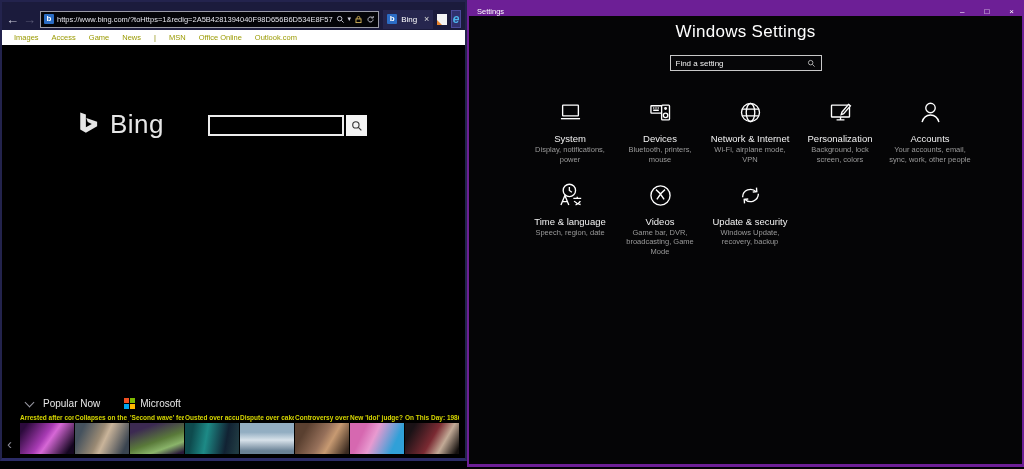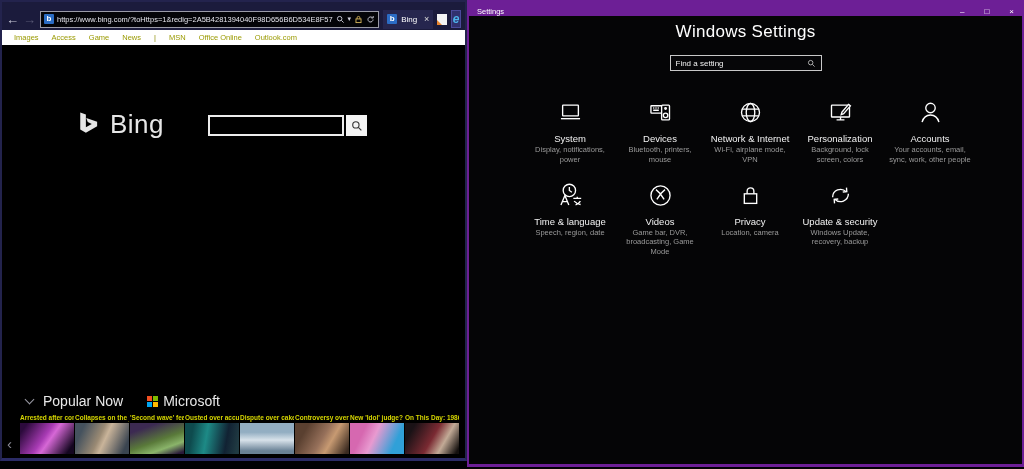--- a/index.html
+++ b/index.html
@@ -38,21 +38,21 @@
   .menubar .sep{color:#8a8a00;cursor:default;}
   .page{position:relative;height:413px;background:#000;}
   .bing-logo{position:absolute;left:72px;top:64px;display:flex;align-items:center;}
   .bing-logo svg{width:30px;height:30px;}
   .bing-word{font-size:26px;color:#e6e6e6;font-weight:400;margin-left:6px;letter-spacing:0.5px;}
   .bing-search{position:absolute;left:206px;top:70px;display:flex;align-items:center;}
   .bing-input{width:136px;height:21px;background:#000;border:2px solid #ececec;box-sizing:border-box;}
   .bing-btn{width:21px;height:21px;background:#f4f4f4;margin-left:2px;display:flex;
     align-items:center;justify-content:center;cursor:pointer;}
   .bing-btn svg{width:12px;height:12px;stroke:#333;fill:none;stroke-width:1.5;}
-  .popular-row{position:absolute;left:24px;bottom:49px;display:flex;align-items:center;color:#e8e8e8;font-size:14px;margin-top:27px;}
+  .popular-row{position:absolute;left:24px;bottom:49px;display:flex;align-items:center;color:#e8e8e8;font-size:10px;margin-top:27px;}
   .chev-down{width:6px;height:6px;border-right:1.5px solid #9a9aa4;border-bottom:1.5px solid #9a9aa4;
     transform:rotate(45deg);margin-right:10px;margin-top:-3px;cursor:pointer;}
   .mslogo{display:grid;grid-template-columns:5px 5px;grid-template-rows:5px 5px;gap:1px;
     margin-left:24px;margin-right:5px;}
   .mslogo i{display:block;}
   .ms-red{background:#f25022}.ms-green{background:#7fba00}.ms-blue{background:#00a4ef}.ms-yellow{background:#ffb900}
   .thumbs{position:absolute;left:18px;bottom:4px;display:flex;gap:1px;}
   .strip-chev{position:absolute;left:-13px;top:22px;color:#8a8a96;font-size:15px;cursor:pointer;}
   .thumb{width:54px;cursor:pointer;}
   .cap{font-size:6.5px;color:#d6d600;font-weight:bold;white-space:nowrap;overflow:hidden;height:10px;line-height:10px;}
@@ -290,28 +290,20 @@
       <div class="tile">
         <svg viewBox="0 0 24 24">
             <circle cx="12" cy="12" r="8.5"></circle>
             <path d="M8 6.8c2.3 1.7 5.2 5 7.2 8.6M16 6.8c-2.3 1.7-5.2 5-7.2 8.6"></path>
           </svg>
         <div class="tlabel">Videos</div>
         <div class="tdesc">Game bar, DVR, broadcasting, Game Mode</div>
       </div>
 
 
-      <div class="tile">
-        <svg viewBox="0 0 24 24">
-            <rect x="6.5" y="10.5" width="11" height="8.5"></rect>
-            <path d="M9 10.5V8.2a3 3 0 016 0v2.3"></path>
-          </svg>
-        <div class="tlabel">Privacy</div>
-        <div class="tdesc">Location, camera</div>
-      </div>
 
       <div class="tile">
         <svg viewBox="0 0 24 24">
             <path d="M5 13.5a7 7 0 0112-4.8"></path>
             <path d="M19 10.5a7 7 0 01-12 4.8"></path>
             <path d="M17.3 5l.3 3.6-3.6.3"></path>
             <path d="M6.7 19l-.3-3.6 3.6-.3"></path>
           </svg>
         <div class="tlabel">Update &amp; security</div>
         <div class="tdesc">Windows Update, recovery, backup</div>

